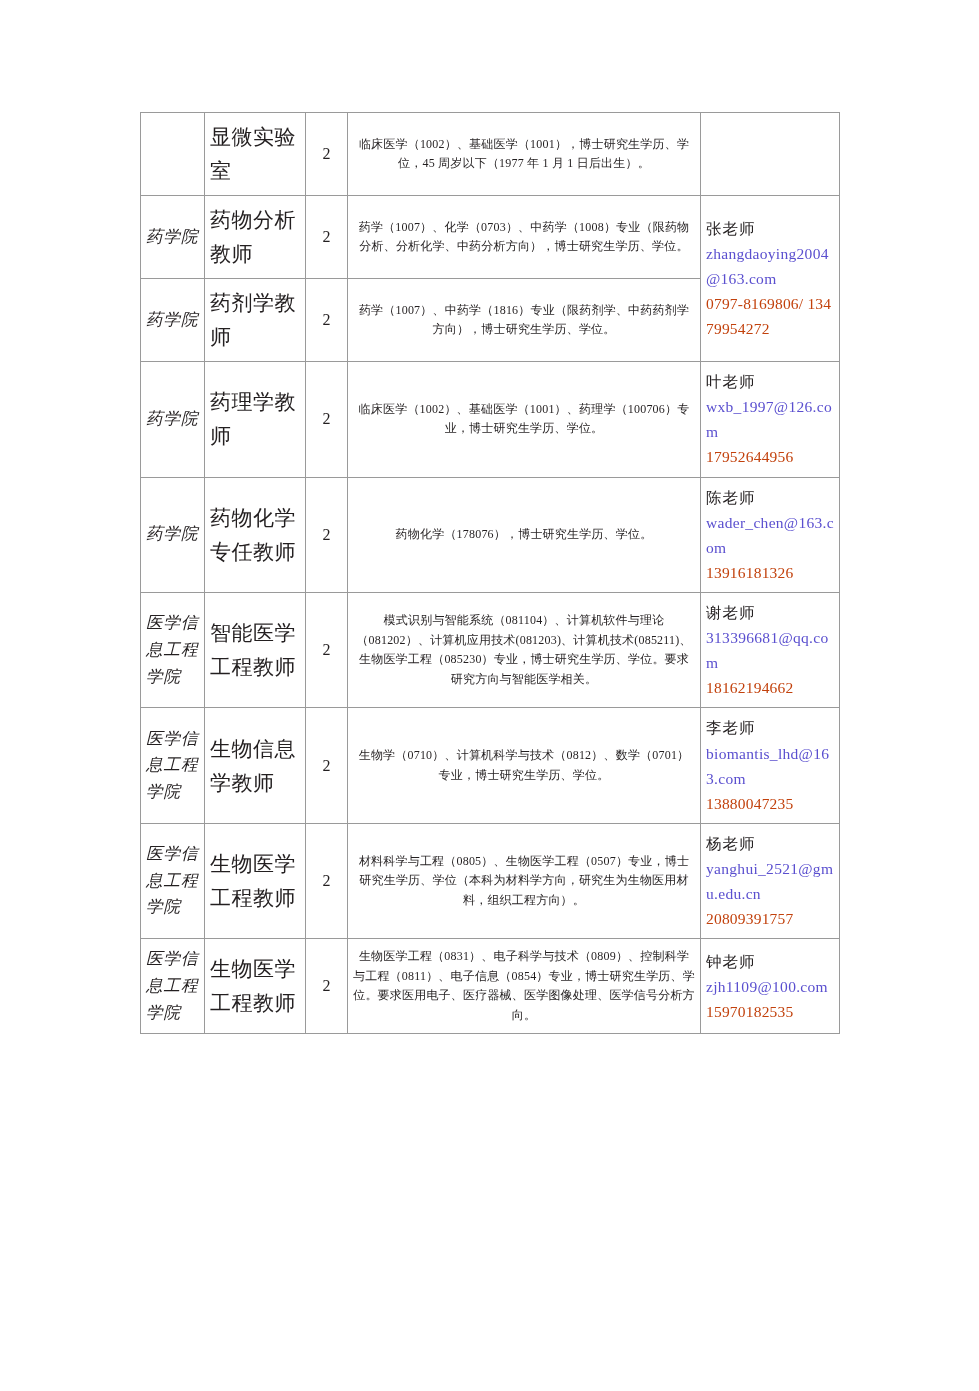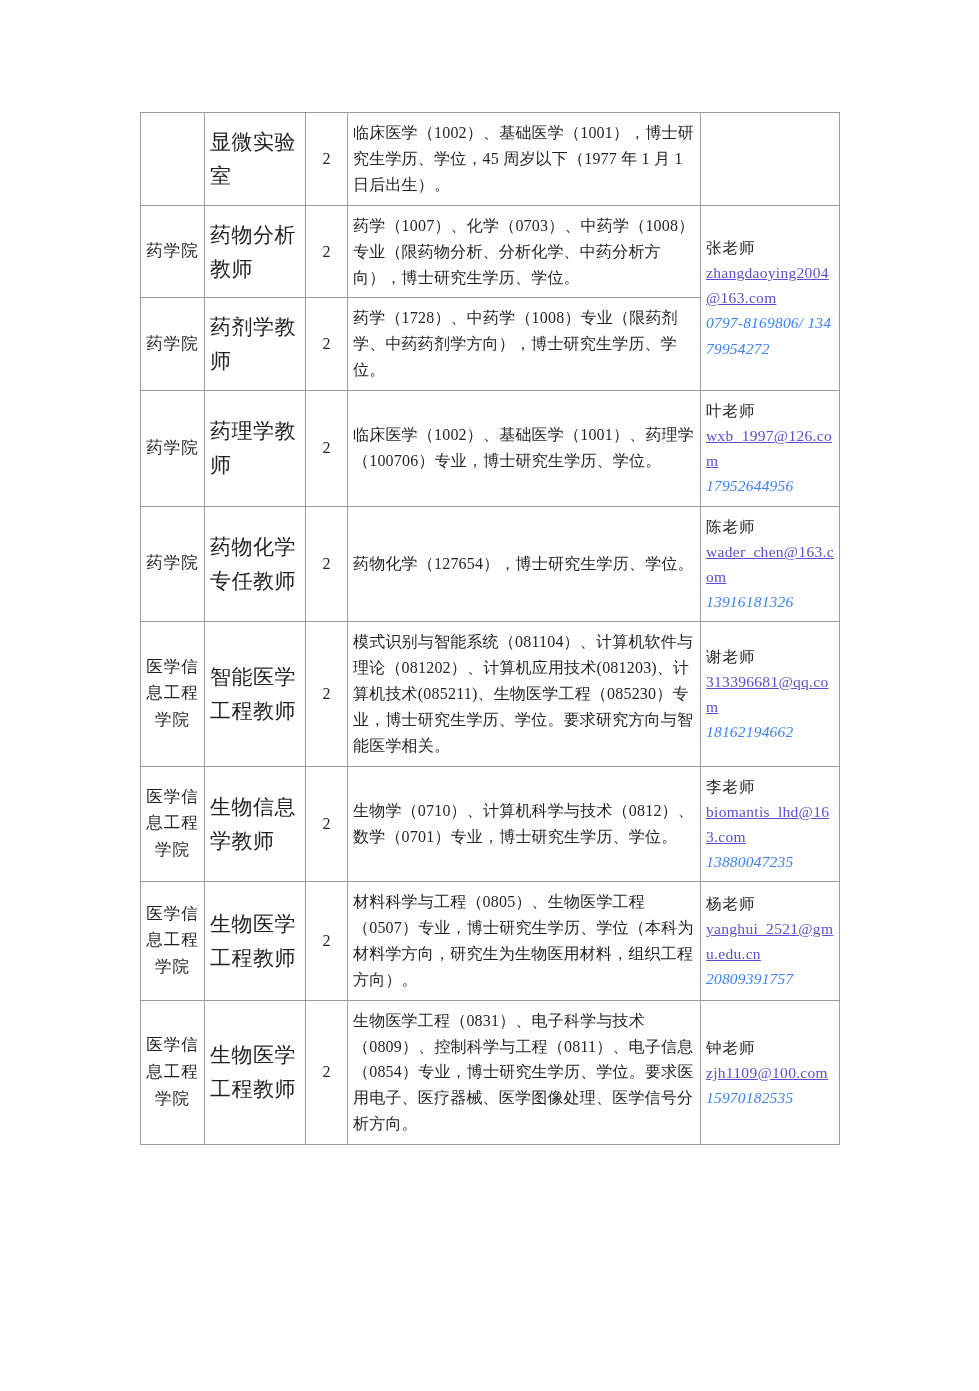--- a/index.html
+++ b/index.html
@@ -38,40 +38,41 @@
     line-height: 1.62;
   }
   
   col.c-dept { width: 64px; }
   col.c-post { width: 101px; }
   col.c-num  { width: 42px; }
   col.c-req  { width: 353px; }
   col.c-contact { width: 139px; }
 
   .cell-dept {
-    text-align: center;
+    text-align: left;
     font-size: 16.5px;
     letter-spacing: 1px;
     line-height: 1.75;
+    font-style: italic;
   }
   .cell-post {
     text-align: left;
     font-size: 21px;
     letter-spacing: 0.5px;
     line-height: 1.7;
   }
   .cell-num {
     text-align: center;
     font-size: 16px;
     padding-left: 2px;
     padding-right: 2px;
   }
   .cell-req {
-    text-align: left;
-    font-size: 16px;
+    text-align: center;
+    font-size: 12px;
     line-height: 1.72;
     letter-spacing: 0.2px;
     padding-left: 8px;
     padding-right: 8px;
   }
   .cell-contact {
     text-align: left;
     font-size: 15.5px;
     line-height: 1.72;
     padding-left: 2px;
@@ -79,29 +80,27 @@
     word-break: break-all;
   }
   .cell-contact .name {
     display: block;
     color: #231f20;
     letter-spacing: 1px;
   }
   .cell-contact .email {
     display: block;
     color: #5a4fcf;
-    text-decoration: underline;
     font-family: "Liberation Serif", "DejaVu Serif", serif;
     letter-spacing: 0.3px;
   }
   .cell-contact .phone {
     display: block;
-    color: #3b82f6;
+    color: #c2410c;
     letter-spacing: 0.2px;
-    font-style: italic;
   }
   
   .cell-blank { border-top-color: transparent; }
   .empty-spacer { display: block; min-height: 1px; }
 </style>
 </head>
 <body>
 
 <div class="page">
 
@@ -134,40 +133,40 @@
           <span class="name">张老师</span>
           <span class="email">zhangdaoying2004@163.com</span>
           <span class="phone">0797-8169806/ 13479954272</span>
         </td>
       </tr>
 
       <tr>
         <td class="cell-dept">药学院</td>
         <td class="cell-post">药剂学教师</td>
         <td class="cell-num">2</td>
-        <td class="cell-req">药学（1728）、中药学（1008）专业（限药剂学、中药药剂学方向），博士研究生学历、学位。</td>
+        <td class="cell-req">药学（1007）、中药学（1816）专业（限药剂学、中药药剂学方向），博士研究生学历、学位。</td>
       </tr>
 
       <tr>
         <td class="cell-dept">药学院</td>
         <td class="cell-post">药理学教师</td>
         <td class="cell-num">2</td>
         <td class="cell-req">临床医学（1002）、基础医学（1001）、药理学（100706）专业，博士研究生学历、学位。</td>
         <td class="cell-contact">
           <span class="name">叶老师</span>
           <span class="email">wxb_1997@126.com</span>
           <span class="phone">17952644956</span>
         </td>
       </tr>
 
       <tr>
         <td class="cell-dept">药学院</td>
         <td class="cell-post">药物化学专任教师</td>
         <td class="cell-num">2</td>
-        <td class="cell-req">药物化学（127654），博士研究生学历、学位。</td>
+        <td class="cell-req">药物化学（178076），博士研究生学历、学位。</td>
         <td class="cell-contact">
           <span class="name">陈老师</span>
           <span class="email">wader_chen@163.com</span>
           <span class="phone">13916181326</span>
         </td>
       </tr>
 
       <tr>
         <td class="cell-dept">医学信息工程学院</td>
         <td class="cell-post">智能医学工程教师</td>

